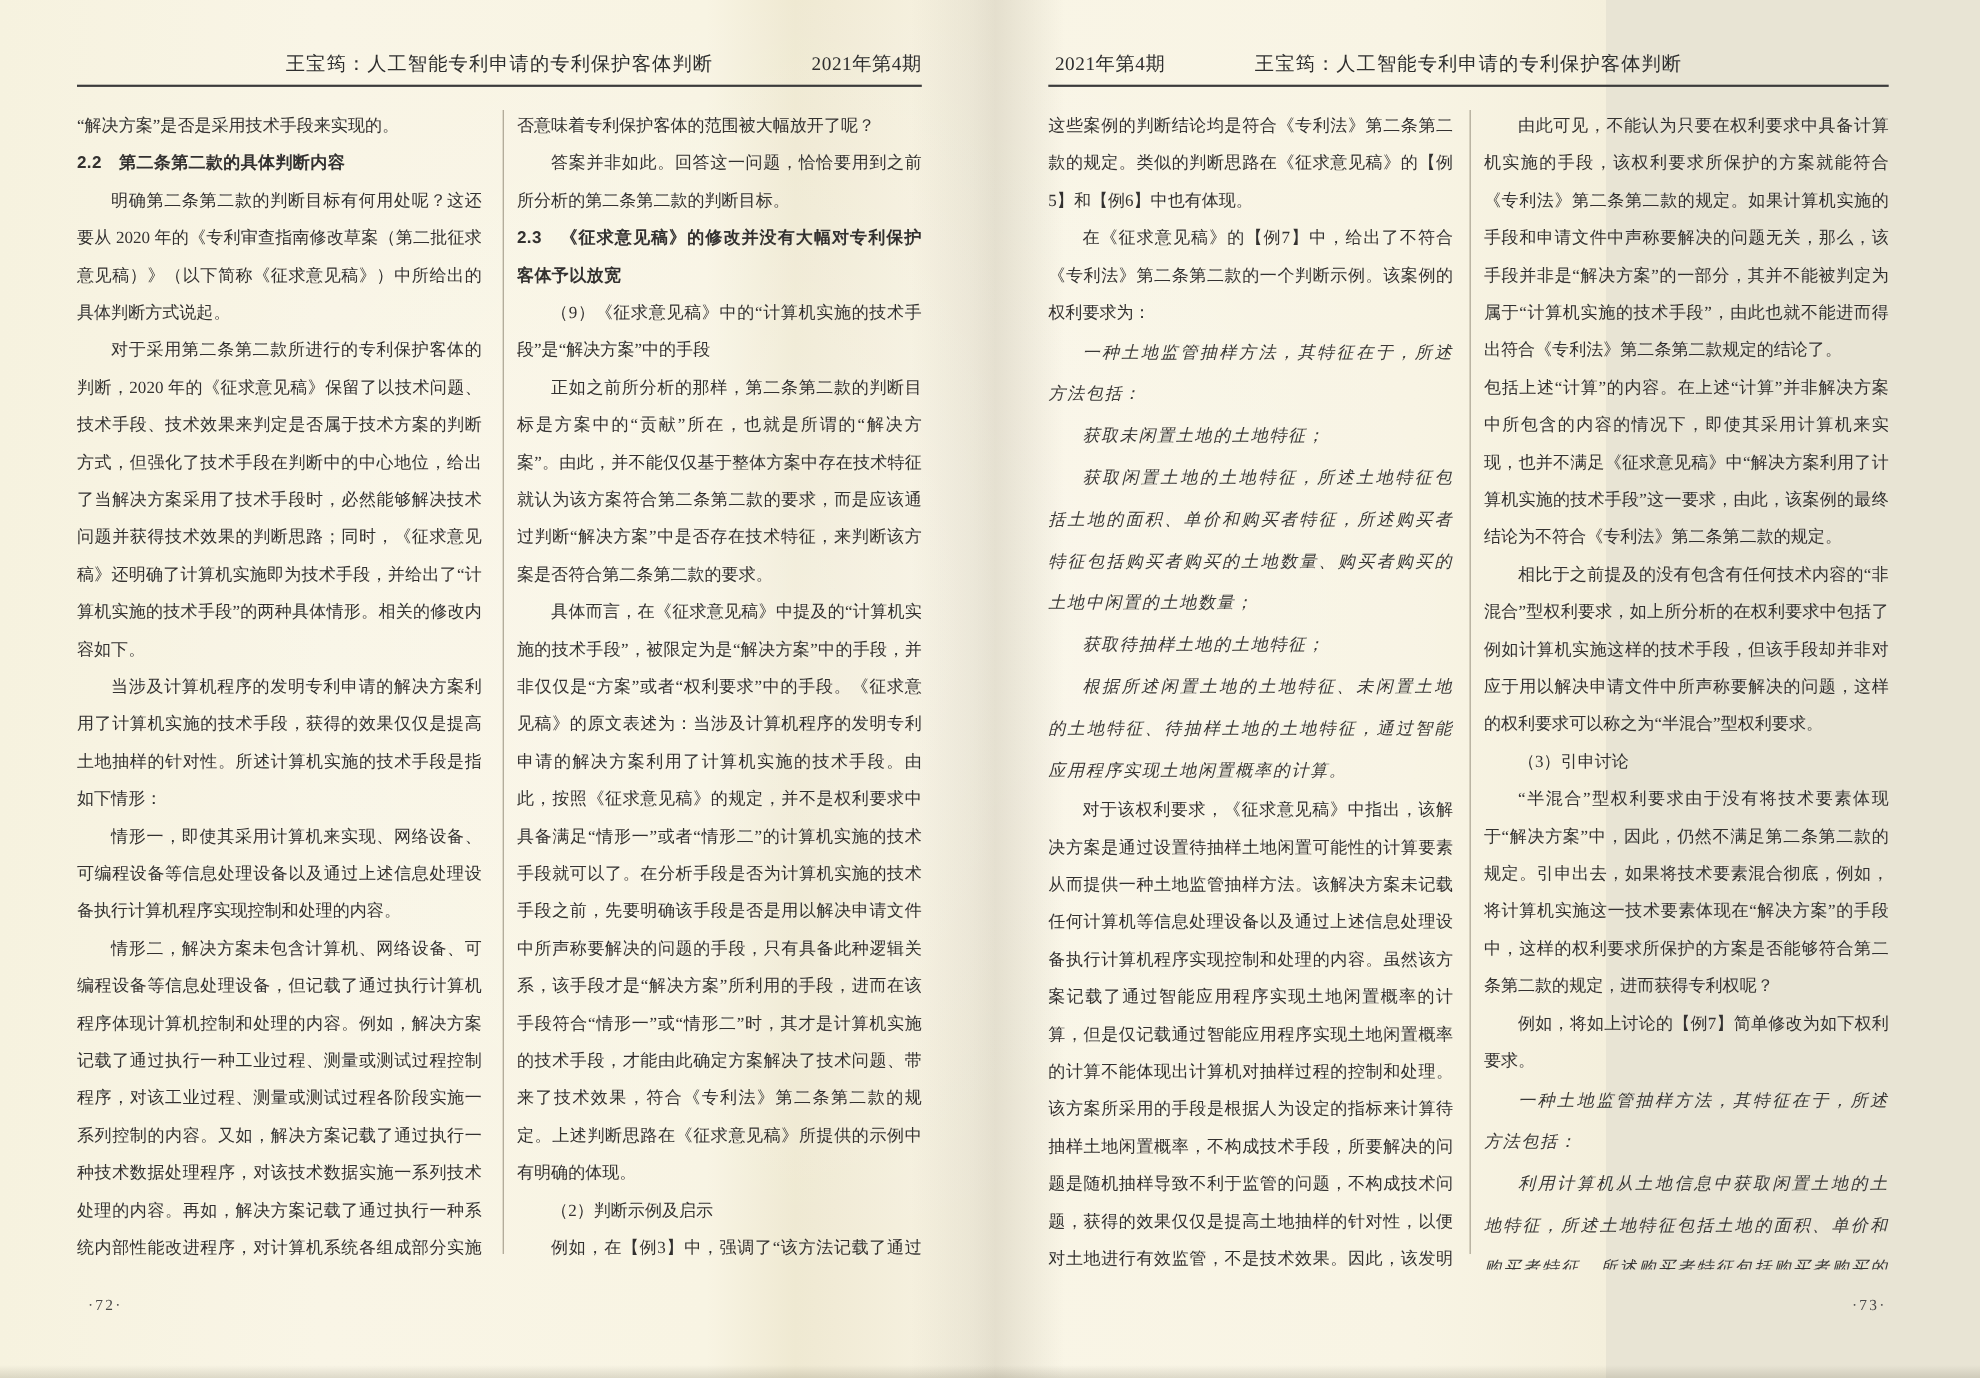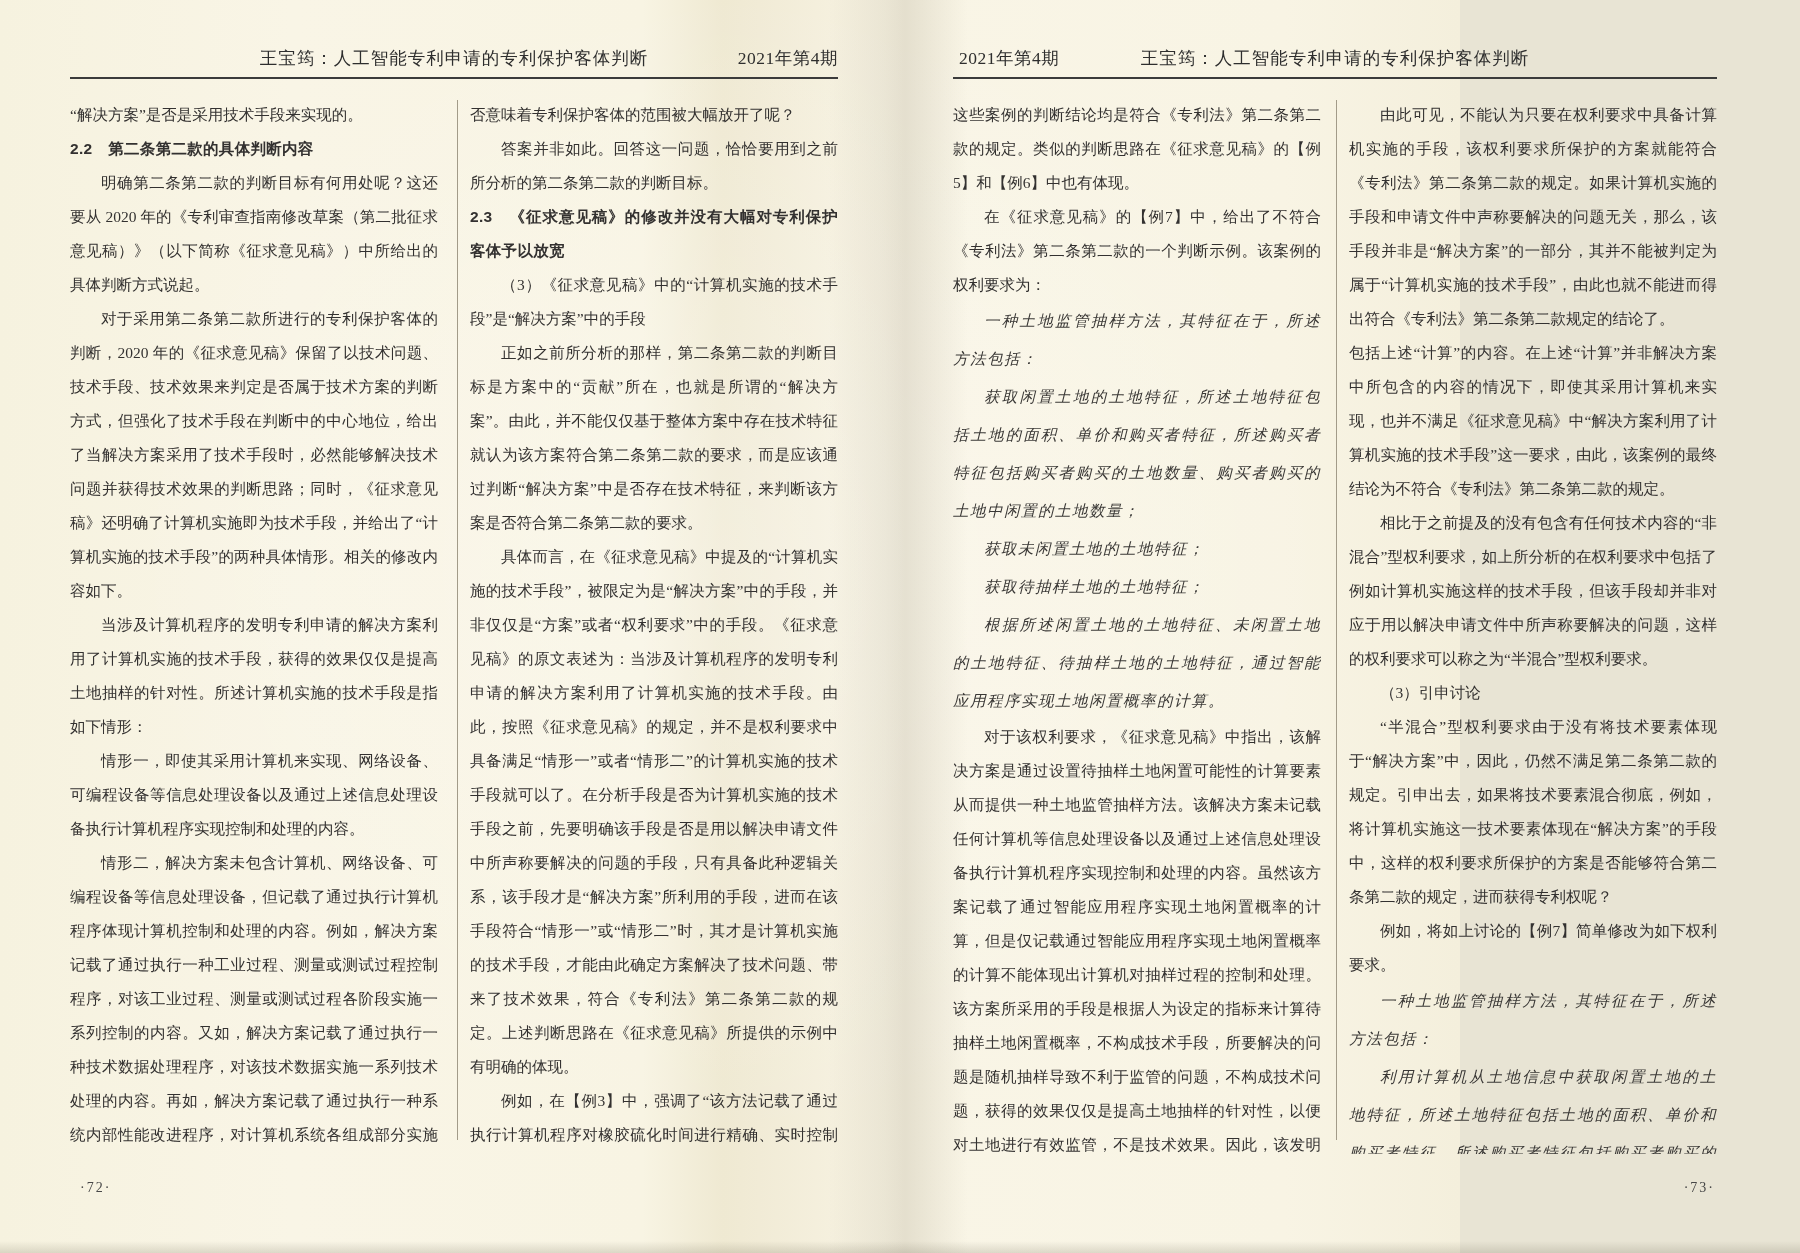--- a/index.html
+++ b/index.html
@@ -101,42 +101,43 @@
         <p class="para body">对于采用第二条第二款所进行的专利保护客体的判断，2020 年的《征求意见稿》保留了以技术问题、技术手段、技术效果来判定是否属于技术方案的判断方式，但强化了技术手段在判断中的中心地位，给出了当解决方案采用了技术手段时，必然能够解决技术问题并获得技术效果的判断思路；同时，《征求意见稿》还明确了计算机实施即为技术手段，并给出了“计算机实施的技术手段”的两种具体情形。相关的修改内容如下。</p>
         <p class="para body">当涉及计算机程序的发明专利申请的解决方案利用了计算机实施的技术手段，获得的效果仅仅是提高土地抽样的针对性。所述计算机实施的技术手段是指如下情形：</p>
         <p class="para body">情形一，即使其采用计算机来实现、网络设备、可编程设备等信息处理设备以及通过上述信息处理设备执行计算机程序实现控制和处理的内容。</p>
         <p class="para body">情形二，解决方案未包含计算机、网络设备、可编程设备等信息处理设备，但记载了通过执行计算机程序体现计算机控制和处理的内容。例如，解决方案记载了通过执行一种工业过程、测量或测试过程控制程序，对该工业过程、测量或测试过程各阶段实施一系列控制的内容。又如，解决方案记载了通过执行一种技术数据处理程序，对该技术数据实施一系列技术处理的内容。再如，解决方案记载了通过执行一种系统内部性能改进程序，对计算机系统各组成部分实施一系列设置或调整的内容。</p>
       </div>
     <div class="col-divider"></div>
     <div class="col col-2">
         <p class="para flush">否意味着专利保护客体的范围被大幅放开了呢？</p>
         <p class="para body">答案并非如此。回答这一问题，恰恰要用到之前所分析的第二条第二款的判断目标。</p>
         <p class="para heading">2.3　《征求意见稿》的修改并没有大幅对专利保护客体予以放宽</p>
-        <p class="para body">（3）《征求意见稿》中的“计算机实施的技术手段”是“解决方案”中的手段</p>
+        <p class="para body">（9）《征求意见稿》中的“计算机实施的技术手段”是“解决方案”中的手段</p>
         <p class="para body">正如之前所分析的那样，第二条第二款的判断目标是方案中的“贡献”所在，也就是所谓的“解决方案”。由此，并不能仅仅基于整体方案中存在技术特征就认为该方案符合第二条第二款的要求，而是应该通过判断“解决方案”中是否存在技术特征，来判断该方案是否符合第二条第二款的要求。</p>
         <p class="para body">具体而言，在《征求意见稿》中提及的“计算机实施的技术手段”，被限定为是“解决方案”中的手段，并非仅仅是“方案”或者“权利要求”中的手段。《征求意见稿》的原文表述为：当涉及计算机程序的发明专利申请的解决方案利用了计算机实施的技术手段。由此，按照《征求意见稿》的规定，并不是权利要求中具备满足“情形一”或者“情形二”的计算机实施的技术手段就可以了。在分析手段是否为计算机实施的技术手段之前，先要明确该手段是否是用以解决申请文件中所声称要解决的问题的手段，只有具备此种逻辑关系，该手段才是“解决方案”所利用的手段，进而在该手段符合“情形一”或“情形二”时，其才是计算机实施的技术手段，才能由此确定方案解决了技术问题、带来了技术效果，符合《专利法》第二条第二款的规定。上述判断思路在《征求意见稿》所提供的示例中有明确的体现。</p>
+        <p class="para body">（2）判断示例及启示</p>
         <p class="para body">例如，在【例3】中，强调了“该方法记载了通过执行计算机程序对橡胶硫化时间进行精确、实时控制的内容，利用了计算机实施的技术手段”，在【例4】中，强调了“该方法记载了移动计算设备和远端服务器以及通过这些设备实现对存储容量扩充的控制和处理的内容，利用了计算机实施的技术手段”。在上述分析中，被确定作为“计算机实施的技术手段”均对应于用来解决方案中所提出的问题，从而满足了“解决方案利用了计算机实施的技术手段”这一要求，最终，</p>
       </div>
 
     <div class="page-number">·72·</div>
   </div>
 
   <div class="page page-right">
     <div class="running-head">
       <div class="rh-title">王宝筠：人工智能专利申请的专利保护客体判断</div>
       <div class="rh-issue">2021年第4期</div>
     </div>
     <div class="head-rule"></div>
 
     <div class="col col-1">
         <p class="para flush">这些案例的判断结论均是符合《专利法》第二条第二款的规定。类似的判断思路在《征求意见稿》的【例5】和【例6】中也有体现。</p>
         <p class="para body">在《征求意见稿》的【例7】中，给出了不符合《专利法》第二条第二款的一个判断示例。该案例的权利要求为：</p>
         <p class="para claim">一种土地监管抽样方法，其特征在于，所述方法包括：</p>
+        <p class="para claim">获取未闲置土地的土地特征；</p>
         <p class="para claim">获取闲置土地的土地特征，所述土地特征包括土地的面积、单价和购买者特征，所述购买者特征包括购买者购买的土地数量、购买者购买的土地中闲置的土地数量；</p>
-        <p class="para claim">获取未闲置土地的土地特征；</p>
         <p class="para claim">获取待抽样土地的土地特征；</p>
         <p class="para claim">根据所述闲置土地的土地特征、未闲置土地的土地特征、待抽样土地的土地特征，通过智能应用程序实现土地闲置概率的计算。</p>
         <p class="para body">对于该权利要求，《征求意见稿》中指出，该解决方案是通过设置待抽样土地闲置可能性的计算要素从而提供一种土地监管抽样方法。该解决方案未记载任何计算机等信息处理设备以及通过上述信息处理设备执行计算机程序实现控制和处理的内容。虽然该方案记载了通过智能应用程序实现土地闲置概率的计算，但是仅记载通过智能应用程序实现土地闲置概率的计算不能体现出计算机对抽样过程的控制和处理。该方案所采用的手段是根据人为设定的指标来计算待抽样土地闲置概率，不构成技术手段，所要解决的问题是随机抽样导致不利于监管的问题，不构成技术问题，获得的效果仅仅是提高土地抽样的针对性，以便对土地进行有效监管，不是技术效果。因此，该发明专利申请的解决方案未采用技术手段解决技术问题，以获得符合自然规律的技术效果，不属于《专利法》第二条第二款规定的技术方案，不属于专利保护的客体。</p>
       </div>
     <div class="col-divider"></div>
     <div class="col col-2">
         <p class="para body">由此可见，不能认为只要在权利要求中具备计算机实施的手段，该权利要求所保护的方案就能符合《专利法》第二条第二款的规定。如果计算机实施的手段和申请文件中声称要解决的问题无关，那么，该手段并非是“解决方案”的一部分，其并不能被判定为属于“计算机实施的技术手段”，由此也就不能进而得出符合《专利法》第二条第二款规定的结论了。</p>
         <p class="para flush">包括上述“计算”的内容。在上述“计算”并非解决方案中所包含的内容的情况下，即使其采用计算机来实现，也并不满足《征求意见稿》中“解决方案利用了计算机实施的技术手段”这一要求，由此，该案例的最终结论为不符合《专利法》第二条第二款的规定。</p>
         <p class="para body">相比于之前提及的没有包含有任何技术内容的“非混合”型权利要求，如上所分析的在权利要求中包括了例如计算机实施这样的技术手段，但该手段却并非对应于用以解决申请文件中所声称要解决的问题，这样的权利要求可以称之为“半混合”型权利要求。</p>
         <p class="para body">（3）引申讨论</p>

